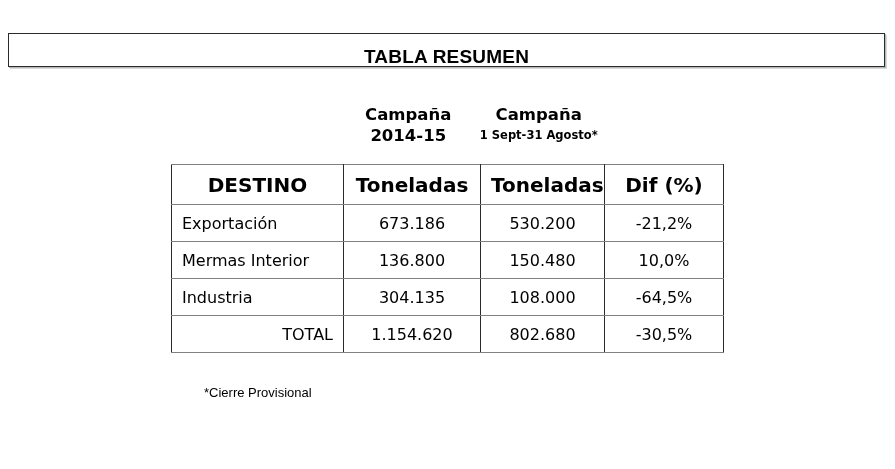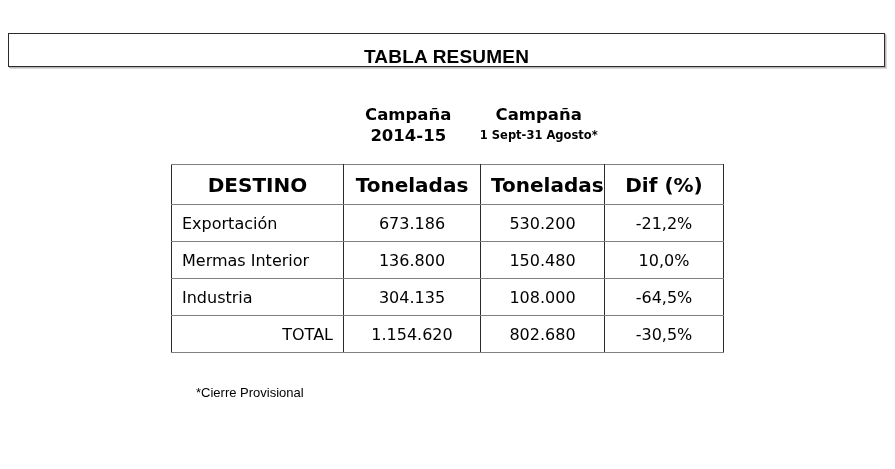--- a/index.html
+++ b/index.html
@@ -115,21 +115,21 @@
     font-weight: bold;
     border-bottom: 1.2px solid #2a2a2a;
   }
   tr.total-row td.label-cell {
     text-align: right;
   }
 
   
   #footnote {
     position: absolute;
-    left: 196px;
+    left: 204px;
     top: 385px;
     font-family: "Liberation Sans", sans-serif;
     font-size: 13px;
     font-weight: normal;
     color: #000000;
     white-space: nowrap;
   }
 </style>
 </head>
 <body>

